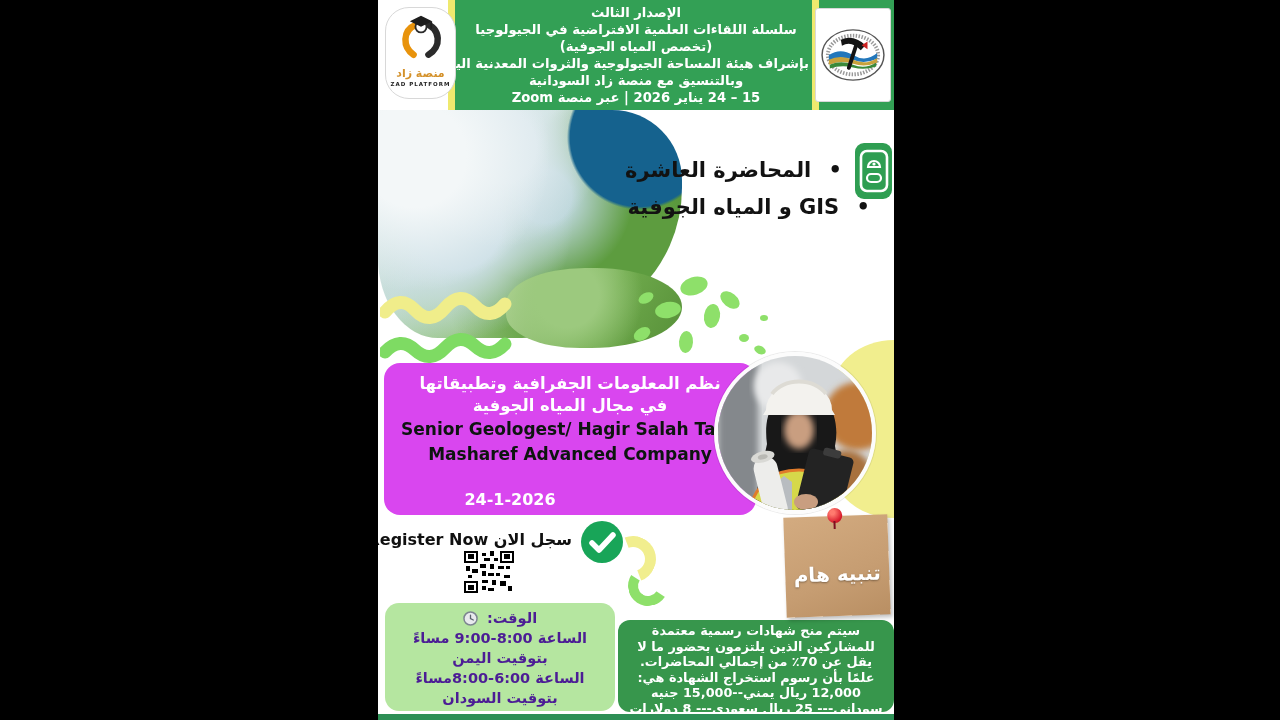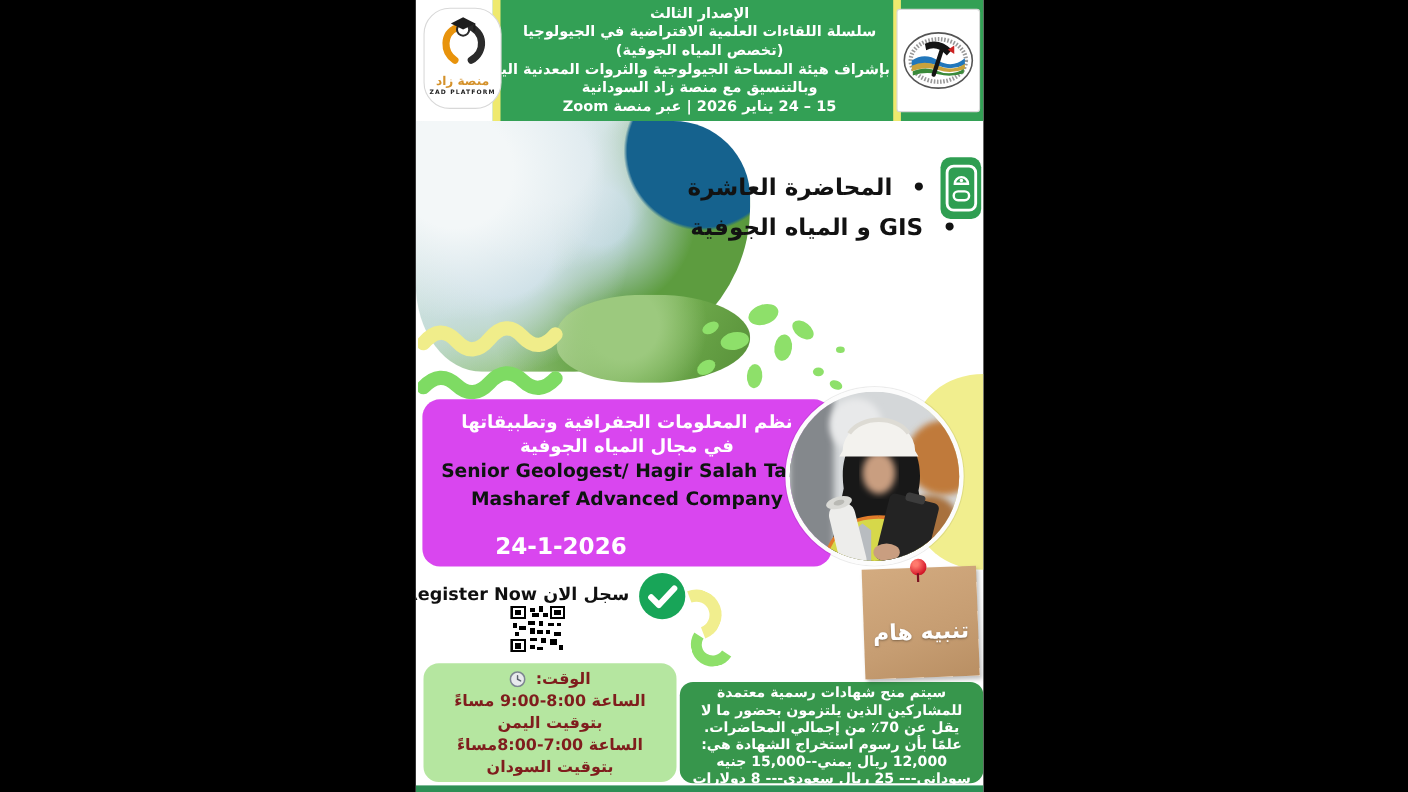--- a/index.html
+++ b/index.html
@@ -52,21 +52,21 @@
     background:#f1ee8e;border-radius:120px 0 0 120px / 100px 0 0 100px;}
   .curl{position:absolute;z-index:1;border-radius:50%;}
   .curl-y{left:232px;top:536px;width:46px;height:46px;border:11px solid #f1ee8e;border-left-color:transparent;border-bottom-color:transparent;transform:rotate(24deg);}
   .curl-g{left:250px;top:566px;width:40px;height:40px;border:10px solid #8ee06a;border-top-color:transparent;border-right-color:transparent;transform:rotate(-12deg);}
 
   
   .banner{position:absolute;left:6px;top:363px;width:372px;height:152px;background:#d946ef;border-radius:16px;z-index:2;
     text-align:center;direction:rtl;padding-top:10px;}
   .banner-title{font-size:16.5px;font-weight:bold;color:#ffffff;line-height:22px;width:330px;margin:0 auto;}
   .banner-speaker,.banner-company{direction:ltr;font-size:17px;font-weight:bold;color:#0d150f;line-height:25px;}
-  .banner-date{position:absolute;left:0;right:160px;bottom:6px;font-size:21px;font-weight:bold;color:#fff;text-align:center;direction:ltr;padding-left:40px;}
+  .banner-date{position:absolute;left:0;right:160px;bottom:6px;font-size:16px;font-weight:bold;color:#fff;text-align:center;direction:ltr;padding-left:40px;}
 
   .photo-wrap{position:absolute;left:336px;top:352px;width:162px;height:162px;border-radius:50%;
     border:4px solid #fcfcfc;overflow:hidden;z-index:3;box-shadow:0 0 0 1px rgba(0,0,0,.08);}
 
   
   .register-row{position:absolute;left:10px;top:520px;width:220px;z-index:2;direction:rtl;}
   .check-badge{position:absolute;right:-16px;top:0;width:44px;height:44px;z-index:2;}
   .register-label{position:absolute;right:36px;top:10px;font-size:16px;font-weight:bold;color:#101010;white-space:nowrap;direction:rtl;}
   .qr{position:absolute;left:86px;top:551px;width:50px;height:42px;z-index:2;}
 
@@ -74,21 +74,21 @@
   .note{position:absolute;left:407px;top:516px;width:104px;height:100px;z-index:3;transform:rotate(-2deg);
     background:linear-gradient(160deg,#d3ab80 0%,#c69d72 60%,#b98f63 100%);
     box-shadow:2px 3px 4px rgba(0,0,0,.25);}
   .note-title{position:absolute;left:0;width:100%;top:46px;text-align:center;font-size:20px;font-weight:bold;color:#ffffff;text-shadow:0 1px 2px rgba(0,0,0,.35);}
   .pin{position:absolute;left:44px;top:-8px;width:15px;height:15px;border-radius:50%;
     background:radial-gradient(circle at 35% 30%,#ff7a6e 15%,#d6182a 70%,#8f0f1c 100%);}
   .pin:after{content:"";position:absolute;left:6px;top:13px;width:2px;height:8px;background:#7c1020;}
 
   
   .time-box{position:absolute;left:7px;top:603px;width:230px;height:108px;background:#b5e6a0;border-radius:14px;z-index:2;
-    text-align:center;direction:rtl;color:#7f1d1d;font-weight:bold;font-size:14.5px;line-height:20px;padding:5px 10px 0 10px;}
+    text-align:center;direction:rtl;color:#4c1d95;font-weight:bold;font-size:14.5px;line-height:20px;padding:5px 10px 0 10px;}
   .time-heading{display:inline-block;}
   .clock-ic{vertical-align:-3px;margin-right:4px;}
   .cert-box{position:absolute;left:240px;top:620px;width:276px;height:92px;background:#37964c;border-radius:12px;z-index:2;
     text-align:center;direction:rtl;color:#ffffff;font-weight:bold;font-size:12.8px;line-height:15.6px;padding:3px 8px 0 8px;}
   .bottom-strip{position:absolute;left:0;bottom:0;width:516px;height:6px;background:#2d8f55;z-index:4;}
 </style>
 </head>
 <body>
 
 <div id="frame">
@@ -275,21 +275,21 @@
 
     <div class="time-box">
       <div>
         <span class="time-heading">الوقت:</span>
         <svg class="clock-ic" width="15" height="15" viewBox="0 0 16 16">
           <circle cx="8" cy="8" r="7" fill="#e8eaed" stroke="#7d8691" stroke-width="1.6"></circle>
           <path d="M8,4.5 V8 L11,9.6" fill="none" stroke="#5b636d" stroke-width="1.4" stroke-linecap="round"></path>
         </svg>
       </div>
       <div>الساعة 8:00-9:00 مساءً بتوقيت اليمن</div>
-      <div>الساعة 7:00-8:00مساءً بتوقيت السودان</div>
+      <div>الساعة 6:00-8:00مساءً بتوقيت السودان</div>
     </div>
 
     <div class="cert-box">
       <div>سيتم منح شهادات رسمية معتمدة للمشاركين الذين يلتزمون بحضور ما لا يقل عن 70٪ من إجمالي المحاضرات.</div>
       <div>علمًا بأن رسوم استخراج الشهادة هي:</div>
       <div>12,000 ريال يمني--15,000 جنيه سوداني--- 25 ريال سعودي--- 8 دولارات أمريكية</div>
     </div>
 
     <div class="bottom-strip"></div>
   </div>

